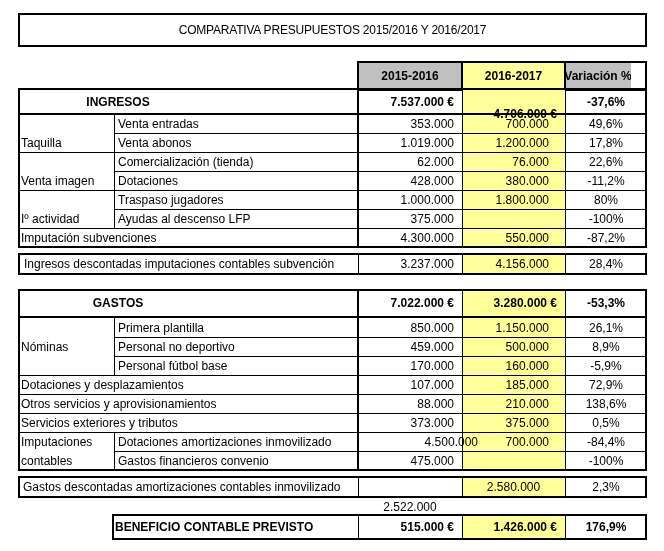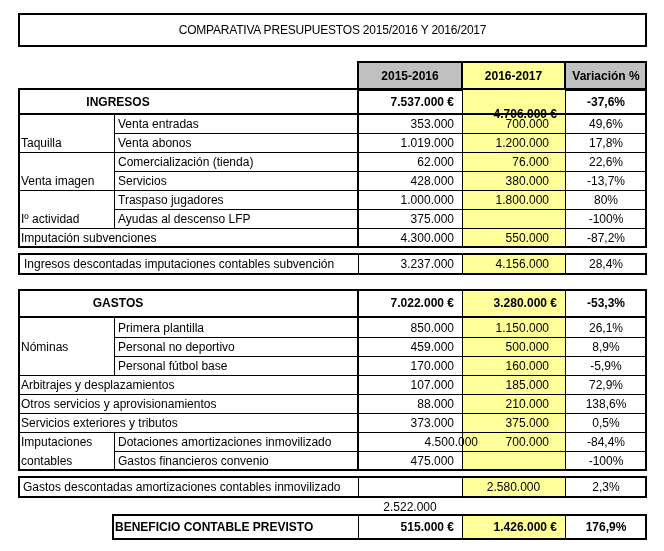--- a/index.html
+++ b/index.html
@@ -23,21 +23,21 @@
   .thick-v { position: absolute; width: 2px; background: #000; }
   .thick-h { position: absolute; height: 2px; background: #000; }
 </style>
 </head>
 <body>
 
 <div class="abs title-box">COMPARATIVA PRESUPUESTOS 2015/2016 Y 2016/2017</div>
 
 <div class="cell c b grey" style="left:358px;top:62px;width:104px;height:27px;">2015-2016</div>
 <div class="cell c b yellow" style="left:462px;top:62px;width:103px;height:27px;">2016-2017</div>
-<div class="cell c b grey" style="left:565px;top:62px;width:82px;height:27px;">Variación %</div>
+<div class="cell c b grey" style="left:565px;top:62px;width:66px;height:27px;">Variación %</div>
 <div class="box" style="left:357px;top:61px;width:290px;height:30px;"></div>
 <div class="thick-v" style="left:461px;top:61px;height:30px;"></div>
 <div class="thick-v" style="left:564px;top:61px;height:30px;"></div>
 
 <div class="abs yellow" style="left:462px;top:89px;width:103px;height:159px;"></div>
 
 <div class="cell c b" style="left:18px;top:89px;width:340px;height:25px;padding-right:140px;">INGRESOS</div>
 <div class="cell r b" style="left:358px;top:89px;width:104px;height:25px;">7.537.000 €</div>
 <div class="cell r b" style="left:462px;top:89px;width:103px;height:25px;margin-top:12px;">4.706.000 €</div>
 <div class="cell c b" style="left:565px;top:89px;width:82px;height:25px;">-37,6%</div>
@@ -56,24 +56,24 @@
   <div class="cell l" style="left:115px;top:133px;width:243px;height:19px;">Venta abonos</div>
   <div class="cell r" style="left:358px;top:133px;width:104px;height:19px;">1.019.000</div>
   <div class="cell r" style="left:462px;top:133px;width:103px;height:19px;padding-right:16px;">1.200.000</div>
   <div class="cell c" style="left:565px;top:133px;width:82px;height:19px;">17,8%</div>
 
   <div class="cell l" style="left:115px;top:152px;width:243px;height:19px;">Comercialización (tienda)</div>
   <div class="cell r" style="left:358px;top:152px;width:104px;height:19px;">62.000</div>
   <div class="cell r" style="left:462px;top:152px;width:103px;height:19px;padding-right:16px;">76.000</div>
   <div class="cell c" style="left:565px;top:152px;width:82px;height:19px;">22,6%</div>
 
-  <div class="cell l" style="left:115px;top:171px;width:243px;height:19px;">Servicios</div>
+  <div class="cell l" style="left:115px;top:171px;width:243px;height:19px;">Dotaciones</div>
   <div class="cell r" style="left:358px;top:171px;width:104px;height:19px;">428.000</div>
   <div class="cell r" style="left:462px;top:171px;width:103px;height:19px;padding-right:16px;">380.000</div>
-  <div class="cell c" style="left:565px;top:171px;width:82px;height:19px;">-13,7%</div>
+  <div class="cell c" style="left:565px;top:171px;width:82px;height:19px;">-11,2%</div>
 
   <div class="cell l" style="left:115px;top:190px;width:243px;height:19px;">Traspaso jugadores</div>
   <div class="cell r" style="left:358px;top:190px;width:104px;height:19px;">1.000.000</div>
   <div class="cell r" style="left:462px;top:190px;width:103px;height:19px;padding-right:16px;">1.800.000</div>
   <div class="cell c" style="left:565px;top:190px;width:82px;height:19px;">80%</div>
 
   <div class="cell l" style="left:115px;top:209px;width:243px;height:19px;">Ayudas al descenso LFP</div>
   <div class="cell r" style="left:358px;top:209px;width:104px;height:19px;">375.000</div>
   <div class="cell r" style="left:462px;top:209px;width:103px;height:19px;padding-right:16px;"></div>
   <div class="cell c" style="left:565px;top:209px;width:82px;height:19px;">-100%</div>
@@ -128,21 +128,21 @@
   <div class="cell l" style="left:115px;top:337px;width:243px;height:19px;">Personal no deportivo</div>
   <div class="cell r" style="left:358px;top:337px;width:104px;height:19px;">459.000</div>
   <div class="cell r" style="left:462px;top:337px;width:103px;height:19px;padding-right:16px;">500.000</div>
   <div class="cell c" style="left:565px;top:337px;width:82px;height:19px;">8,9%</div>
 
   <div class="cell l" style="left:115px;top:356px;width:243px;height:19px;">Personal fútbol base</div>
   <div class="cell r" style="left:358px;top:356px;width:104px;height:19px;">170.000</div>
   <div class="cell r" style="left:462px;top:356px;width:103px;height:19px;padding-right:16px;">160.000</div>
   <div class="cell c" style="left:565px;top:356px;width:82px;height:19px;">-5,9%</div>
 
-  <div class="cell l" style="left:18px;top:375px;width:340px;height:19px;">Arbitrajes y desplazamientos</div>
+  <div class="cell l" style="left:18px;top:375px;width:340px;height:19px;">Dotaciones y desplazamientos</div>
   <div class="cell r" style="left:358px;top:375px;width:104px;height:19px;">107.000</div>
   <div class="cell r" style="left:462px;top:375px;width:103px;height:19px;padding-right:16px;">185.000</div>
   <div class="cell c" style="left:565px;top:375px;width:82px;height:19px;">72,9%</div>
 
   <div class="cell l" style="left:18px;top:394px;width:340px;height:19px;">Otros servicios y aprovisionamientos</div>
   <div class="cell r" style="left:358px;top:394px;width:104px;height:19px;">88.000</div>
   <div class="cell r" style="left:462px;top:394px;width:103px;height:19px;padding-right:16px;">210.000</div>
   <div class="cell c" style="left:565px;top:394px;width:82px;height:19px;">138,6%</div>
 
   <div class="cell l" style="left:18px;top:413px;width:340px;height:19px;">Servicios exteriores y tributos</div>

